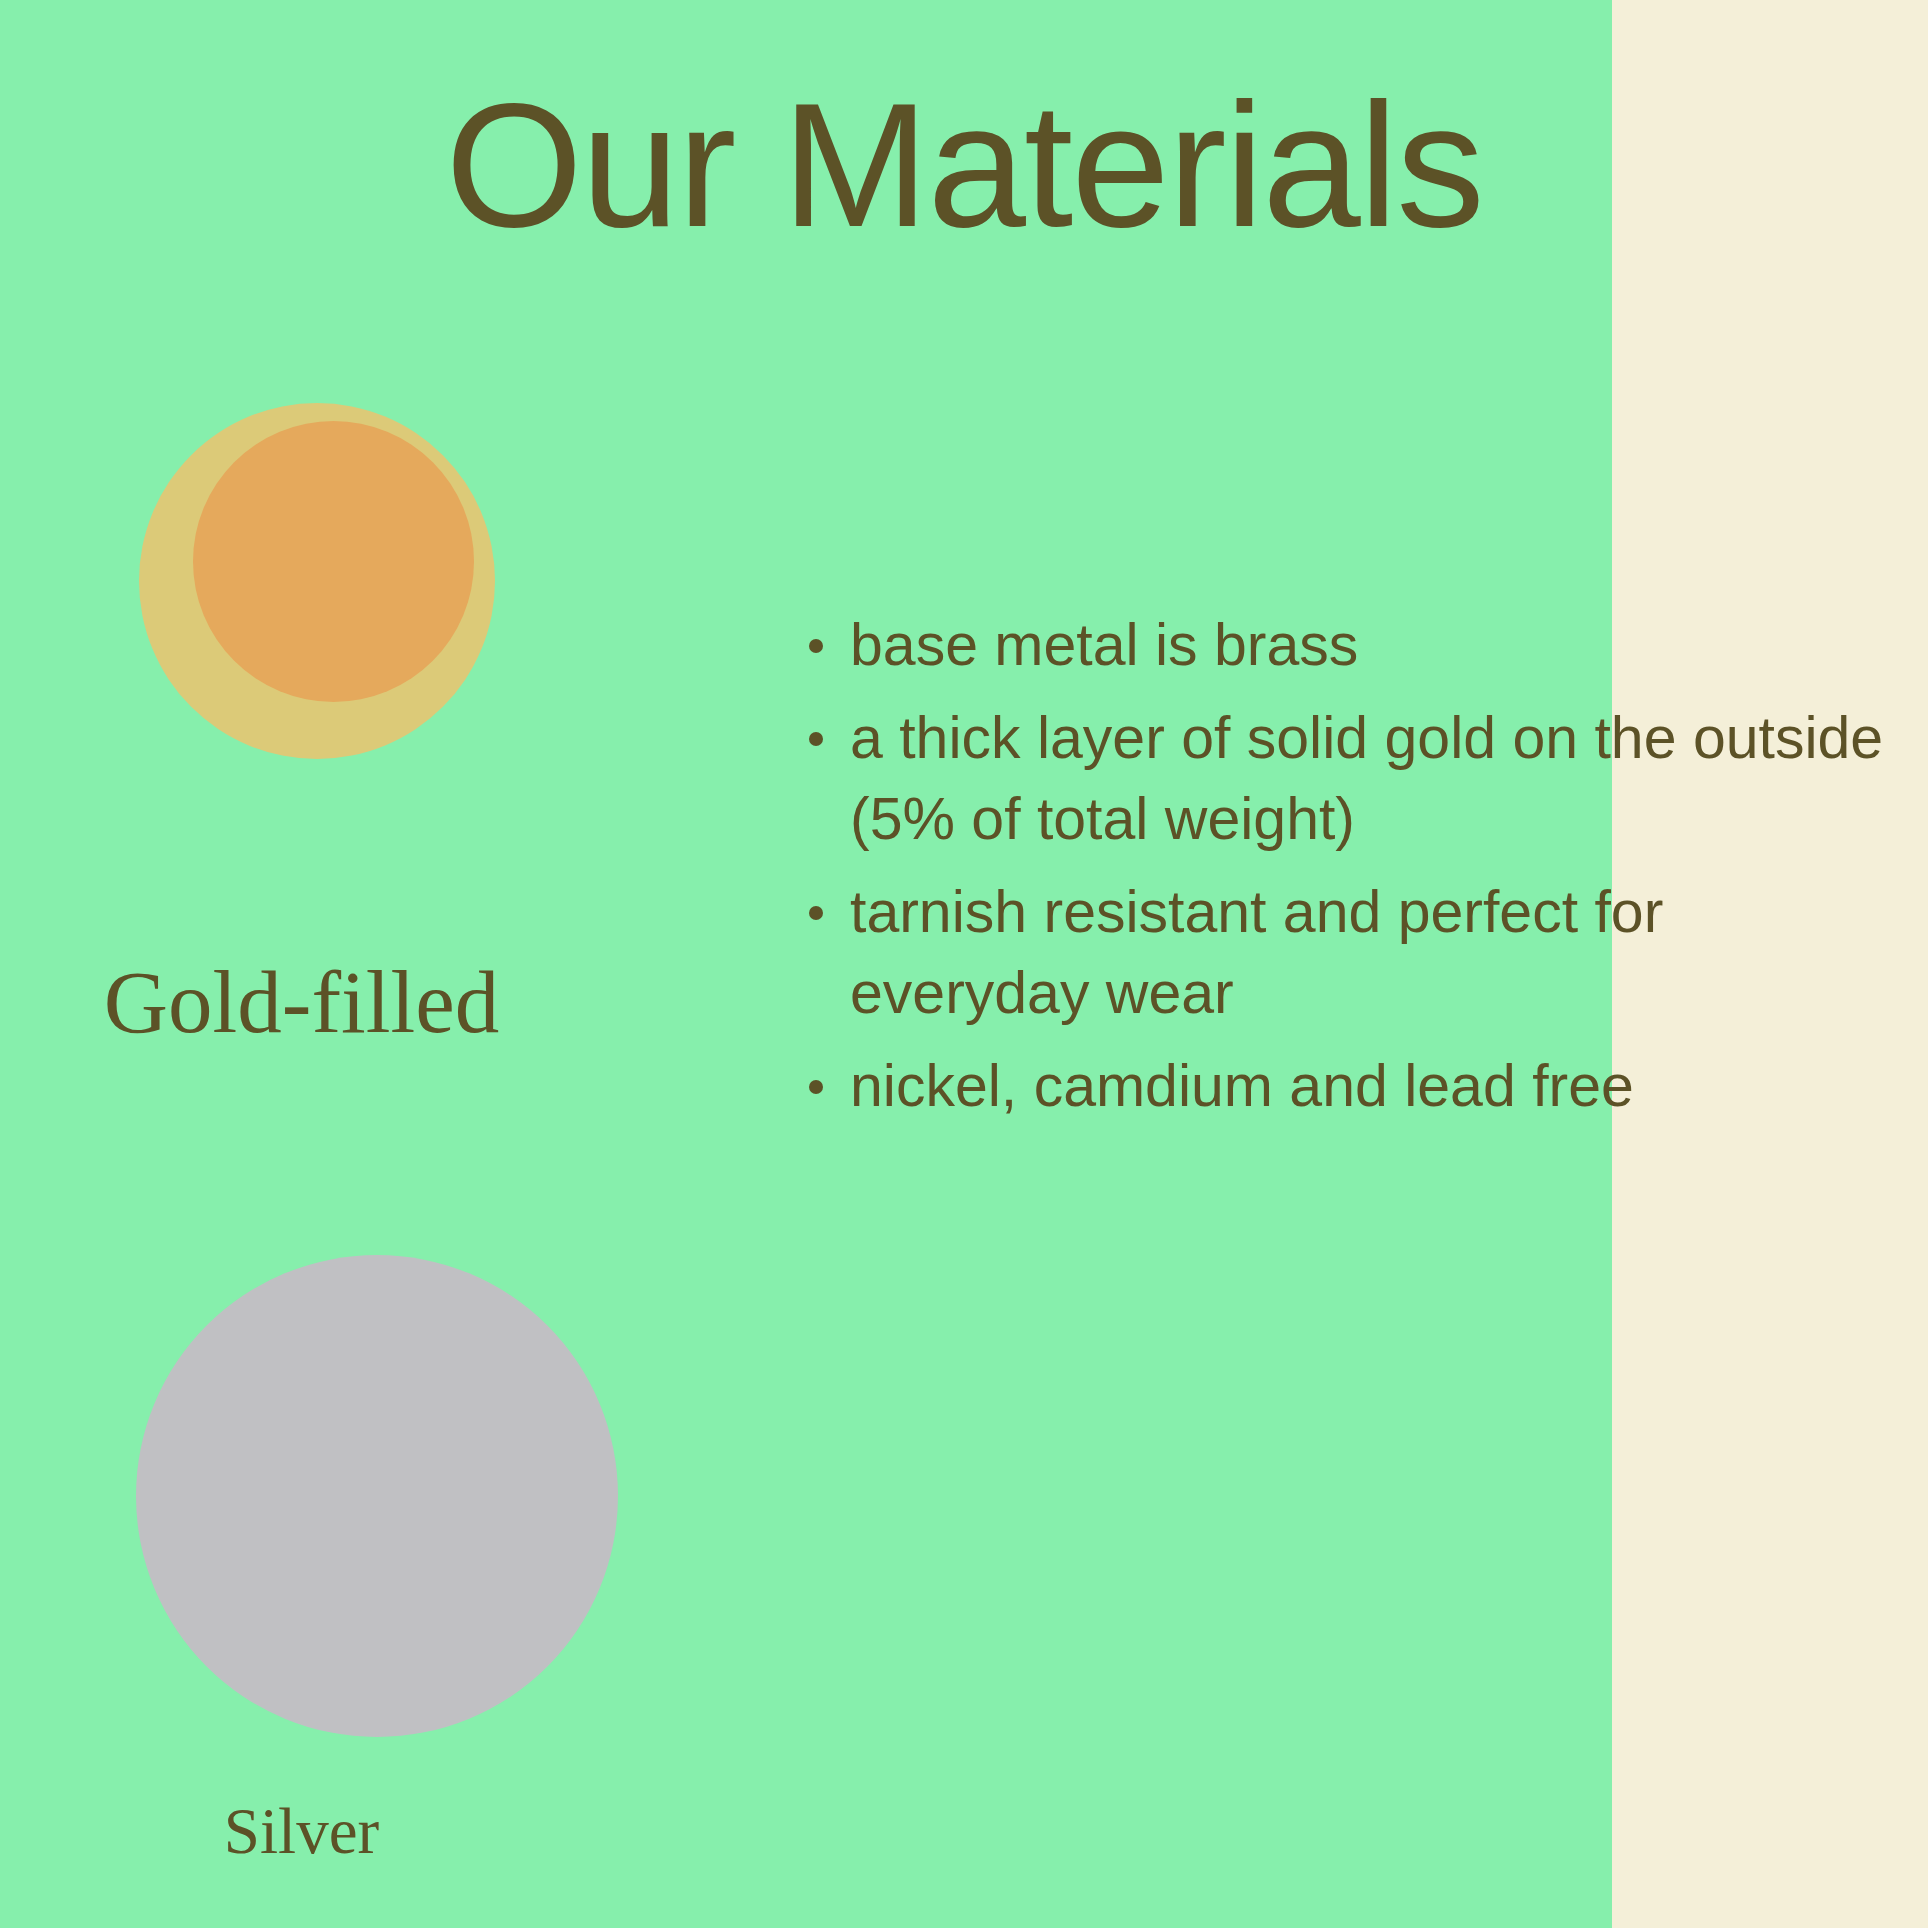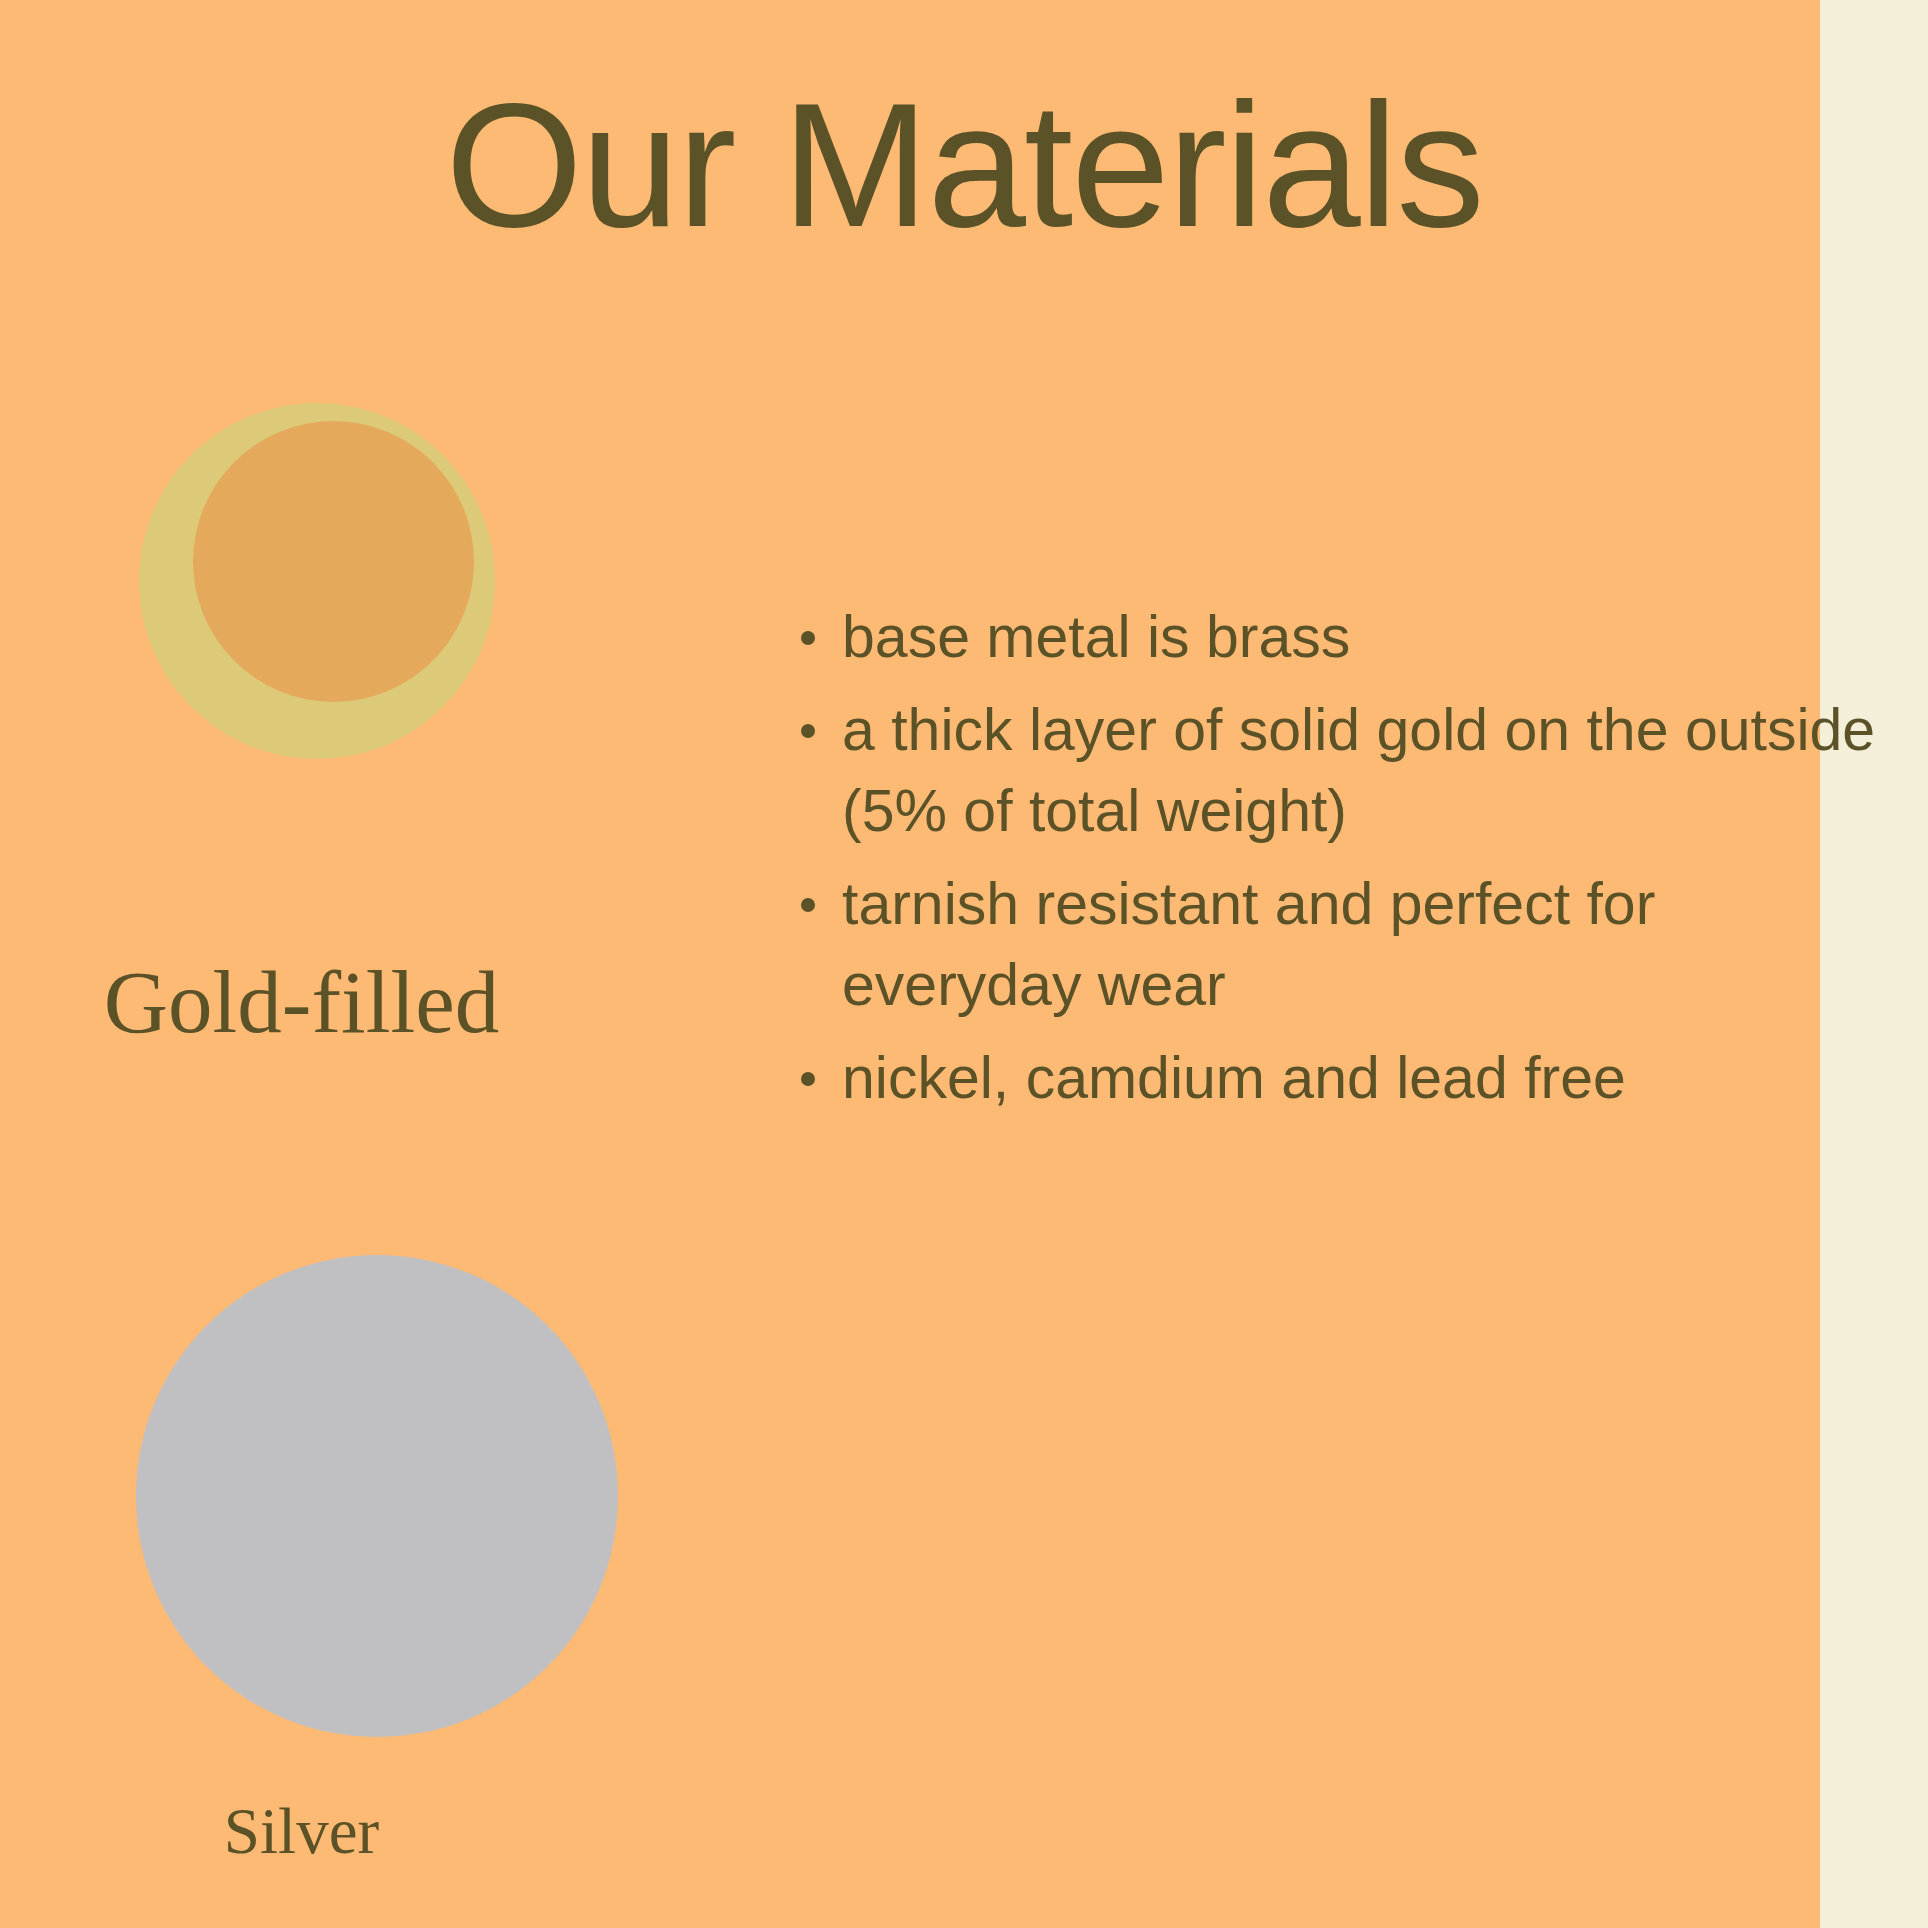--- a/index.html
+++ b/index.html
@@ -9,23 +9,23 @@
   body {
     width: 1928px;
     height: 1928px;
     background: #F4EFD8;
     font-family: "Liberation Sans", sans-serif;
     overflow: hidden;
   }
 
   .poster {
     position: relative;
-    width: 1820px;
+    width: 1612px;
     height: 1928px;
-    background: #fdba74;
+    background: #86efac;
     box-sizing: border-box;
   }
 
   
   .title {
     position: absolute;
     top: 73px;
     left: 0;
     width: 1928px;
     text-align: center;
@@ -106,21 +106,21 @@
     font-size: 89px;
   }
   .swatch-label-silver {
     top: 1794px;
     font-size: 65px;
   }
 
   
   .bullets {
     position: absolute;
-    margin: 0;
+    margin: 8px;
     padding: 0;
     list-style: none;
     color: #5C5227;
     font-family: "Liberation Sans", sans-serif;
     font-weight: 400;
     font-size: 59px;
     line-height: 1.38;
   }
   .bullets-gold {
     left: 793px;

